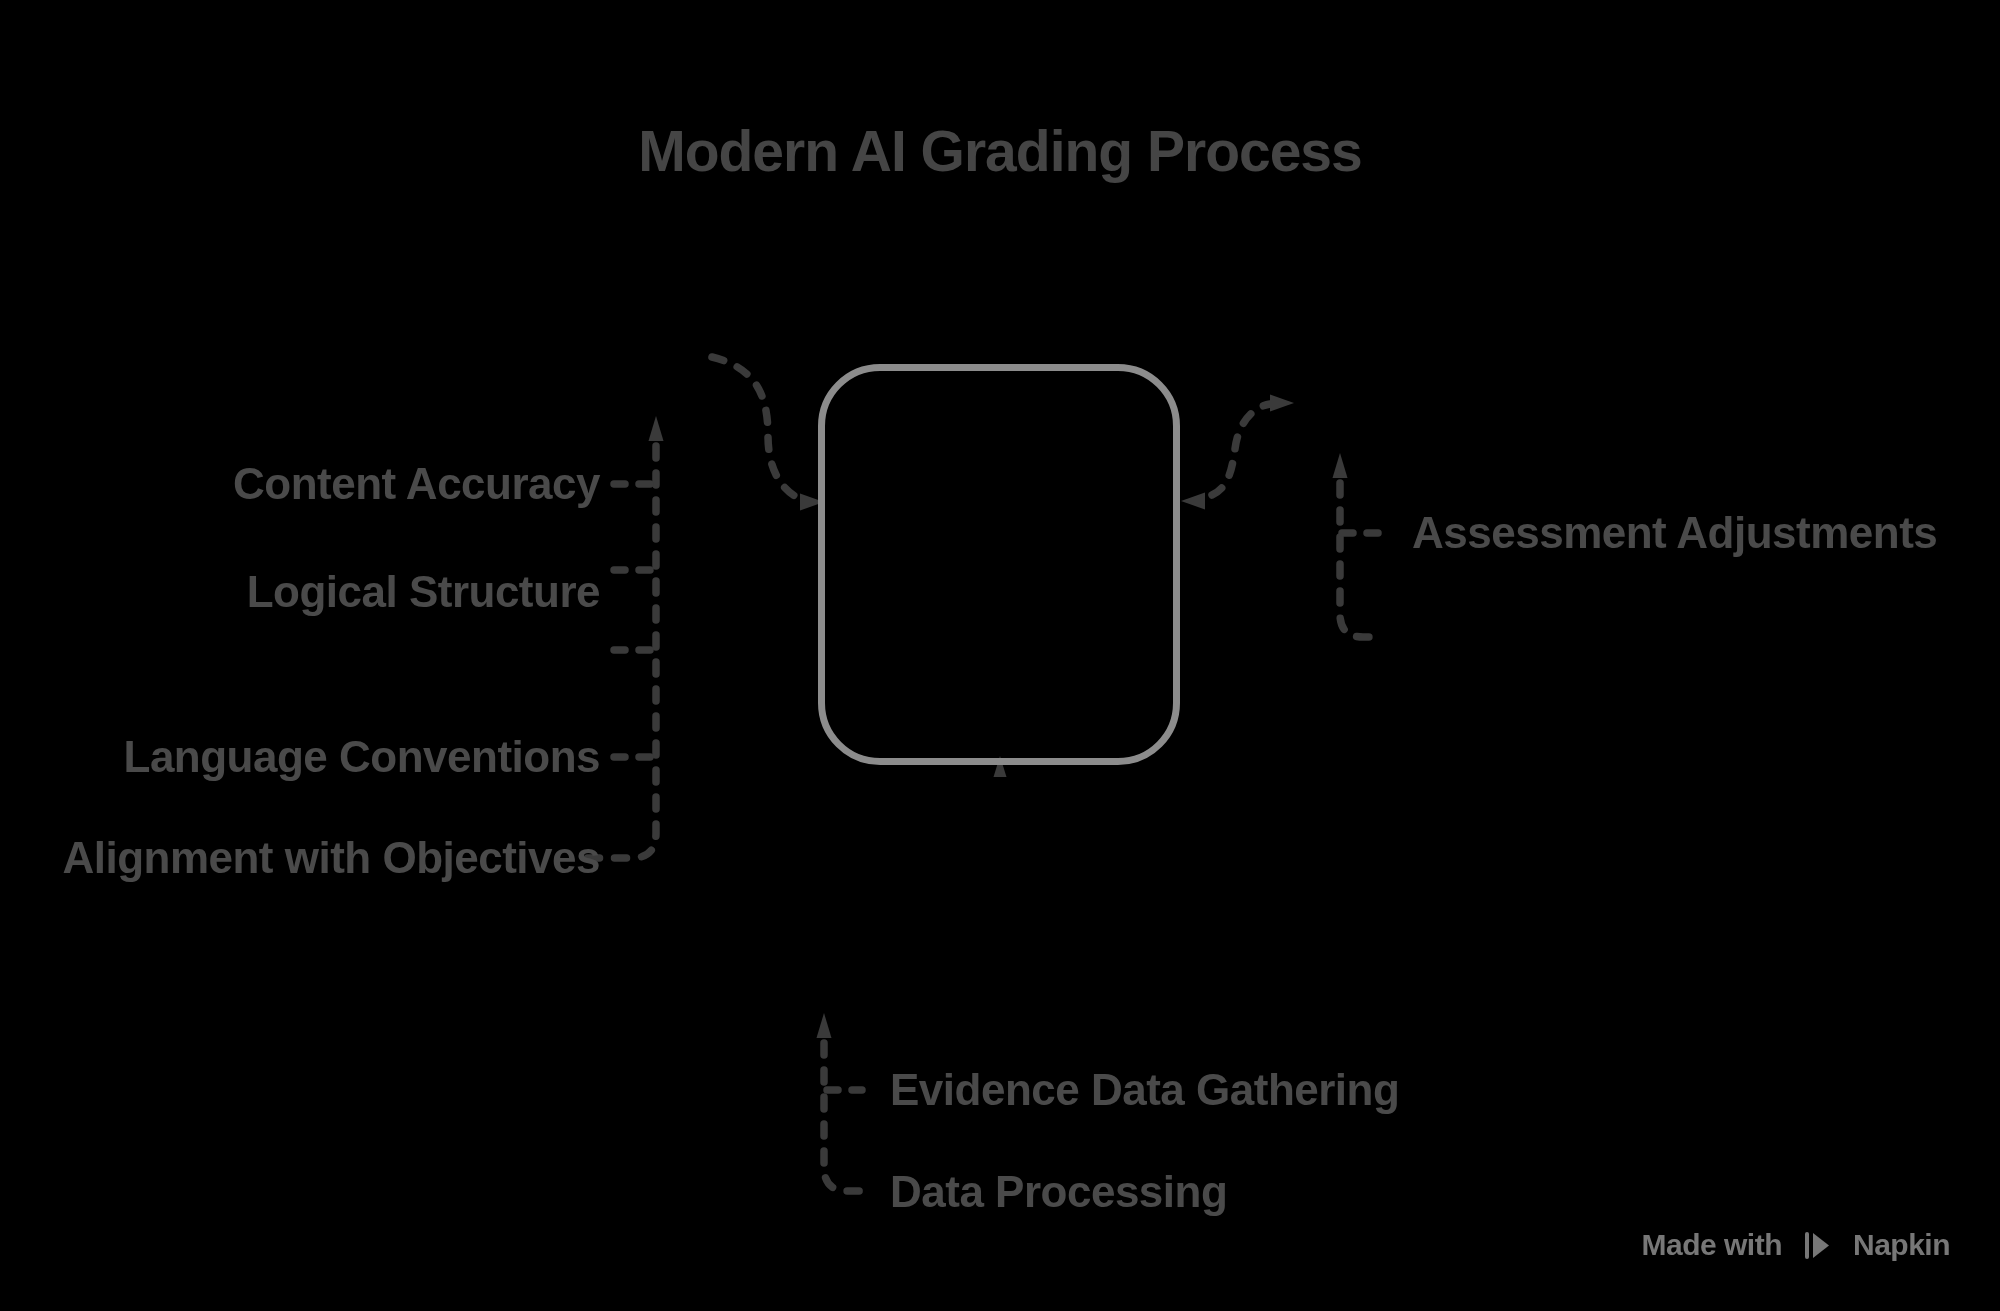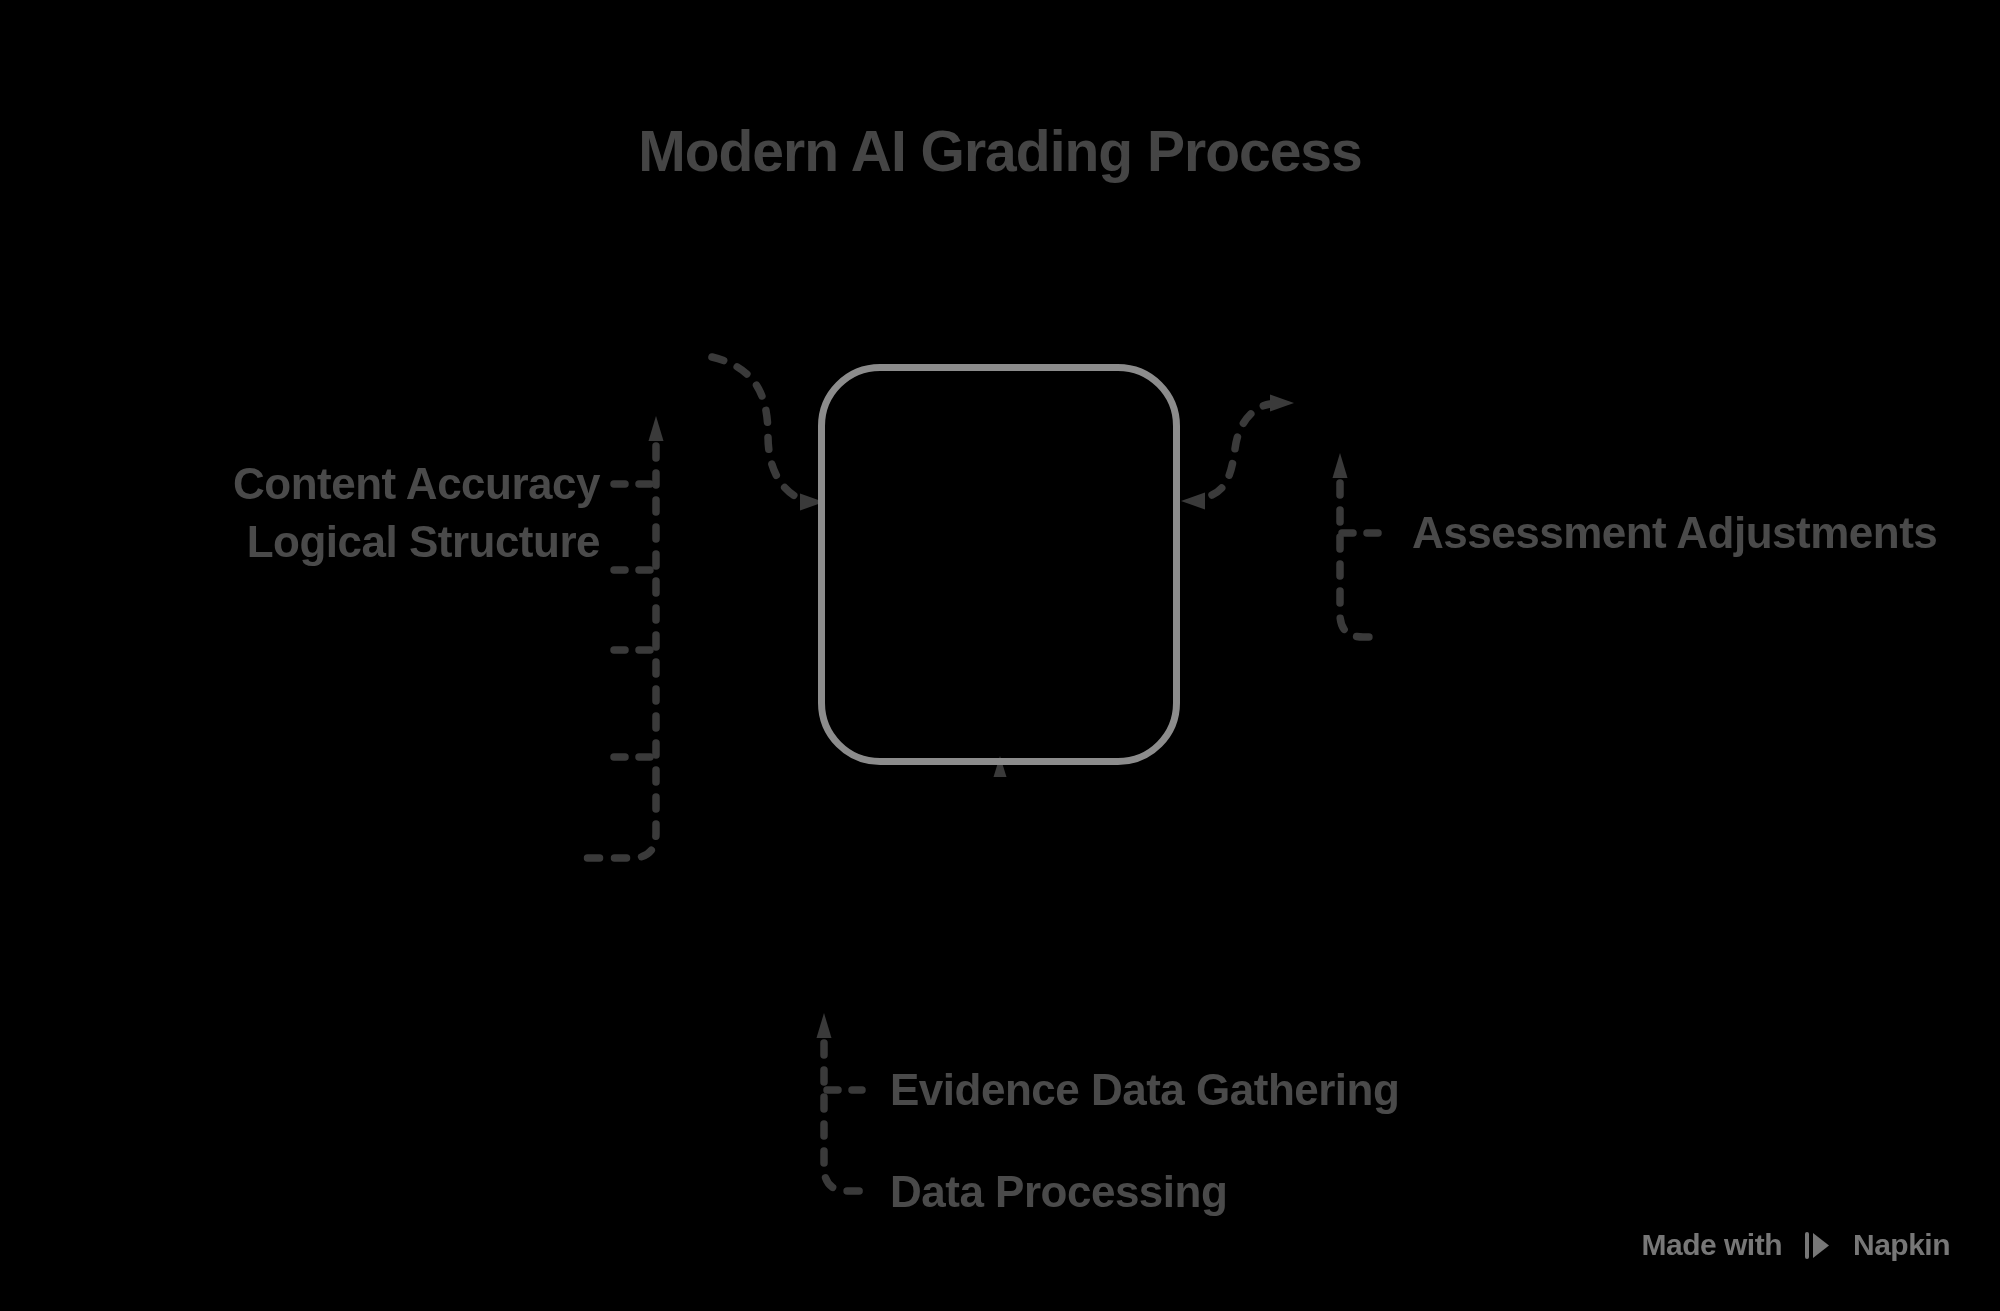--- a/index.html
+++ b/index.html
@@ -82,21 +82,23 @@
       <path class="dash" d="M824 1043 V1167 Q824 1191 847 1191 H862"></path>
       <path class="tick" d="M827 1090 H862"></path>
     </g>
 
     <path class="arrow" d="M1000 756 L993.5 777 L1006.5 777 Z"></path>
   </svg>
 
   <div class="shape"></div>
 
   <div class="lbl left" style="top:484px">Content Accuracy</div>
-  <div class="lbl left" style="top:542px">Logical Structure</div>
+  <div class="lbl left" style="top:592px">Logical Structure</div>
+  <div class="lbl left" style="top:757px">Language Conventions</div>
+  <div class="lbl left" style="top:858px">Alignment with Objectives</div>
 
   <div class="lbl right" style="top:533px">Assessment Adjustments</div>
 
   <div class="lbl bottom" style="top:1090px">Evidence Data Gathering</div>
   <div class="lbl bottom" style="top:1192px">Data Processing</div>
 
   <div class="watermark">
     <span>Made with</span>
     <svg class="wm-icon" width="27" height="31" viewBox="0 0 27 31" xmlns="http://www.w3.org/2000/svg">
       <path d="M3 4 V27" stroke="currentColor" stroke-width="4" stroke-linecap="round" fill="none"></path>

